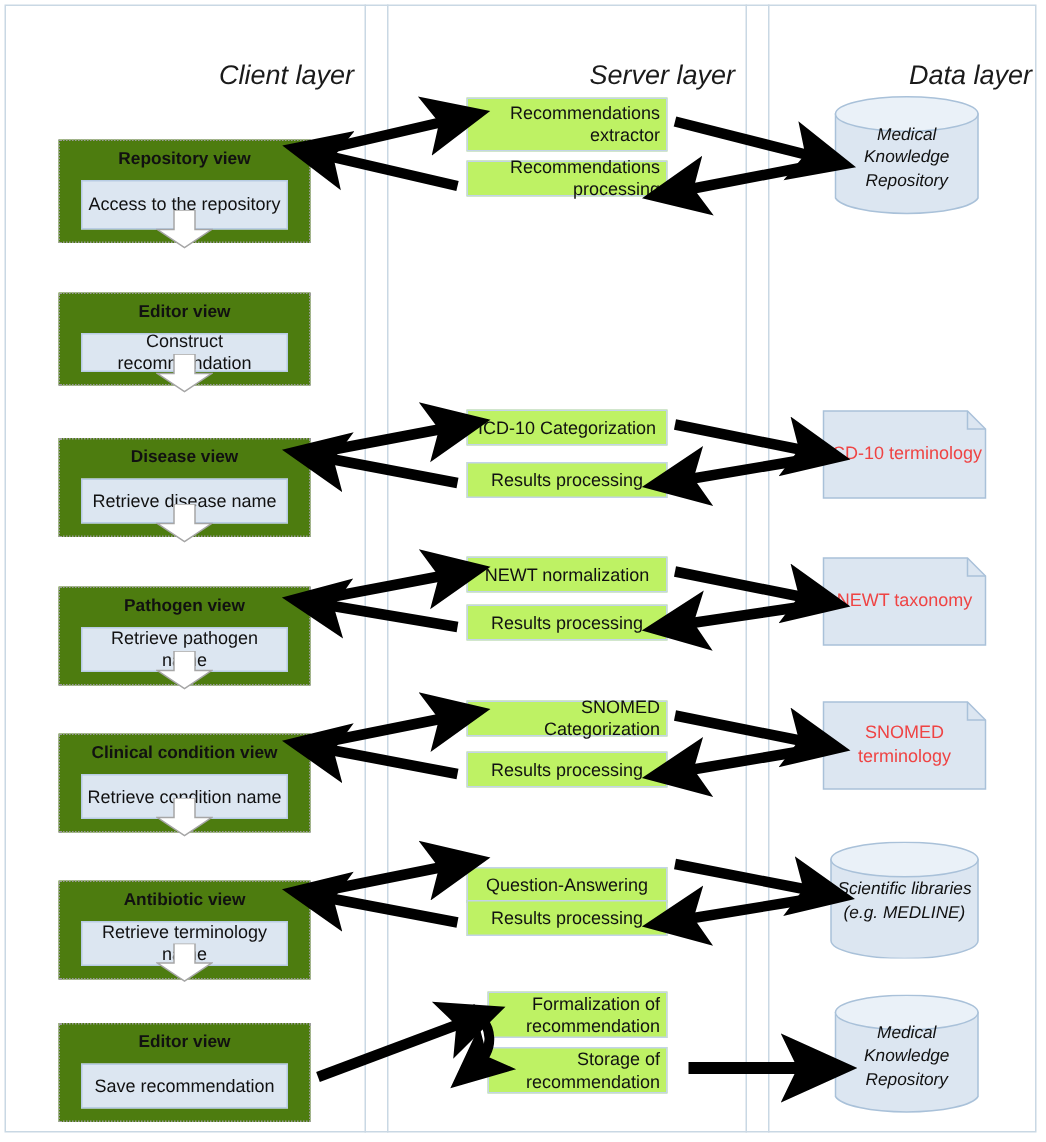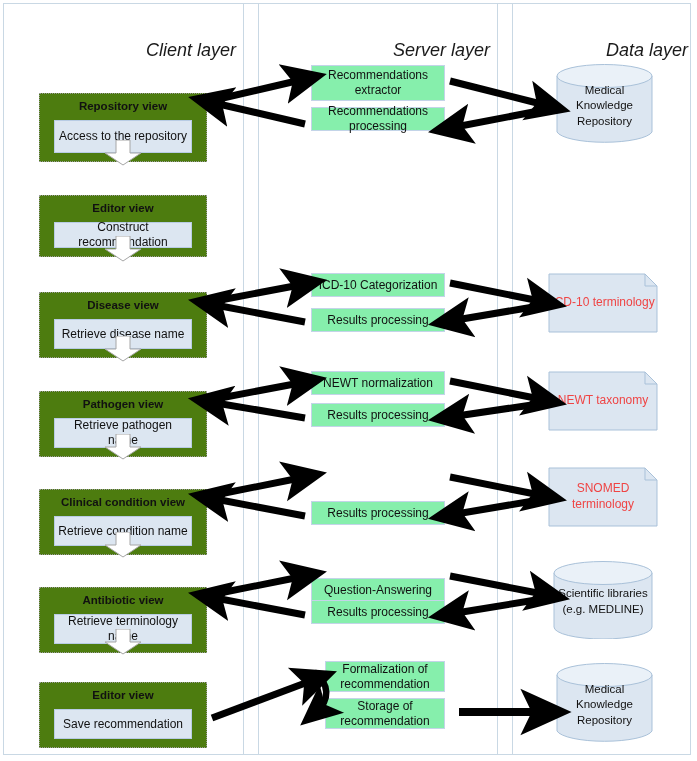--- a/index.html
+++ b/index.html
@@ -74,27 +74,27 @@
     justify-content: center;
     text-align: center;
     font-size: 12px;
     color: #111111;
     line-height: 1.25;
     padding: 2px 3px;
   }
   
   .proc-box {
     position: absolute;
-    background: #86efac;
+    background: #bef264;
     border: 1px solid #c3d4e8;
     box-sizing: border-box;
     display: flex;
     align-items: center;
     justify-content: center;
-    text-align: center;
+    text-align: right;
     font-size: 12px;
     color: #111111;
     line-height: 1.25;
     padding: 2px 4px;
   }
   
   .doc-shape {
     position: absolute;
   }
   .doc-shape svg { display: block; }
@@ -103,21 +103,21 @@
     left: 0; right: 0; top: 0; bottom: 0;
     display: flex;
     align-items: center;
     justify-content: center;
     text-align: center;
     font-size: 12px;
     color: #ef4444;
     line-height: 1.3;
   }
   
-  .cyl-shape { position: absolute; }
+  .cyl-shape { position: absolute; font-style: italic; }
   .cyl-shape svg { display: block; }
   .cyl-label {
     position: absolute;
     left: 0; right: 0; top: 10px; bottom: 6px;
     display: flex;
     align-items: center;
     justify-content: center;
     text-align: center;
     font-size: 11.5px;
     color: #111111;
@@ -217,20 +217,21 @@
 
   <div class="proc-box" style="left:311px; top:65px;  width:134px; height:36px;">Recommendations extractor</div>
   <div class="proc-box" style="left:311px; top:107px; width:134px; height:24px;">Recommendations processing</div>
 
   <div class="proc-box" style="left:311px; top:273px; width:134px; height:24px;">ICD-10 Categorization</div>
   <div class="proc-box" style="left:311px; top:308px; width:134px; height:24px;">Results processing</div>
 
   <div class="proc-box" style="left:311px; top:371px; width:134px; height:24px;">NEWT normalization</div>
   <div class="proc-box" style="left:311px; top:403px; width:134px; height:24px;">Results processing</div>
 
+  <div class="proc-box" style="left:311px; top:467px; width:134px; height:24px;">SNOMED Categorization</div>
   <div class="proc-box" style="left:311px; top:501px; width:134px; height:24px;">Results processing</div>
 
   <div class="proc-box" style="left:311px; top:566px; width:134px; height:24px;margin-top:12px;">Question-Answering</div>
   <div class="proc-box" style="left:311px; top:600px; width:134px; height:24px;">Results processing</div>
 
   <div class="proc-box" style="left:325px; top:661px; width:120px; height:31px;">Formalization of recommendation</div>
   <div class="proc-box" style="left:325px; top:698px; width:120px; height:31px;">Storage of recommendation</div>
 
   <div class="cyl-shape" style="left:556px; top:64px; width:97px; height:80px;">
     <svg width="97" height="80" viewBox="0 0 97 80">

